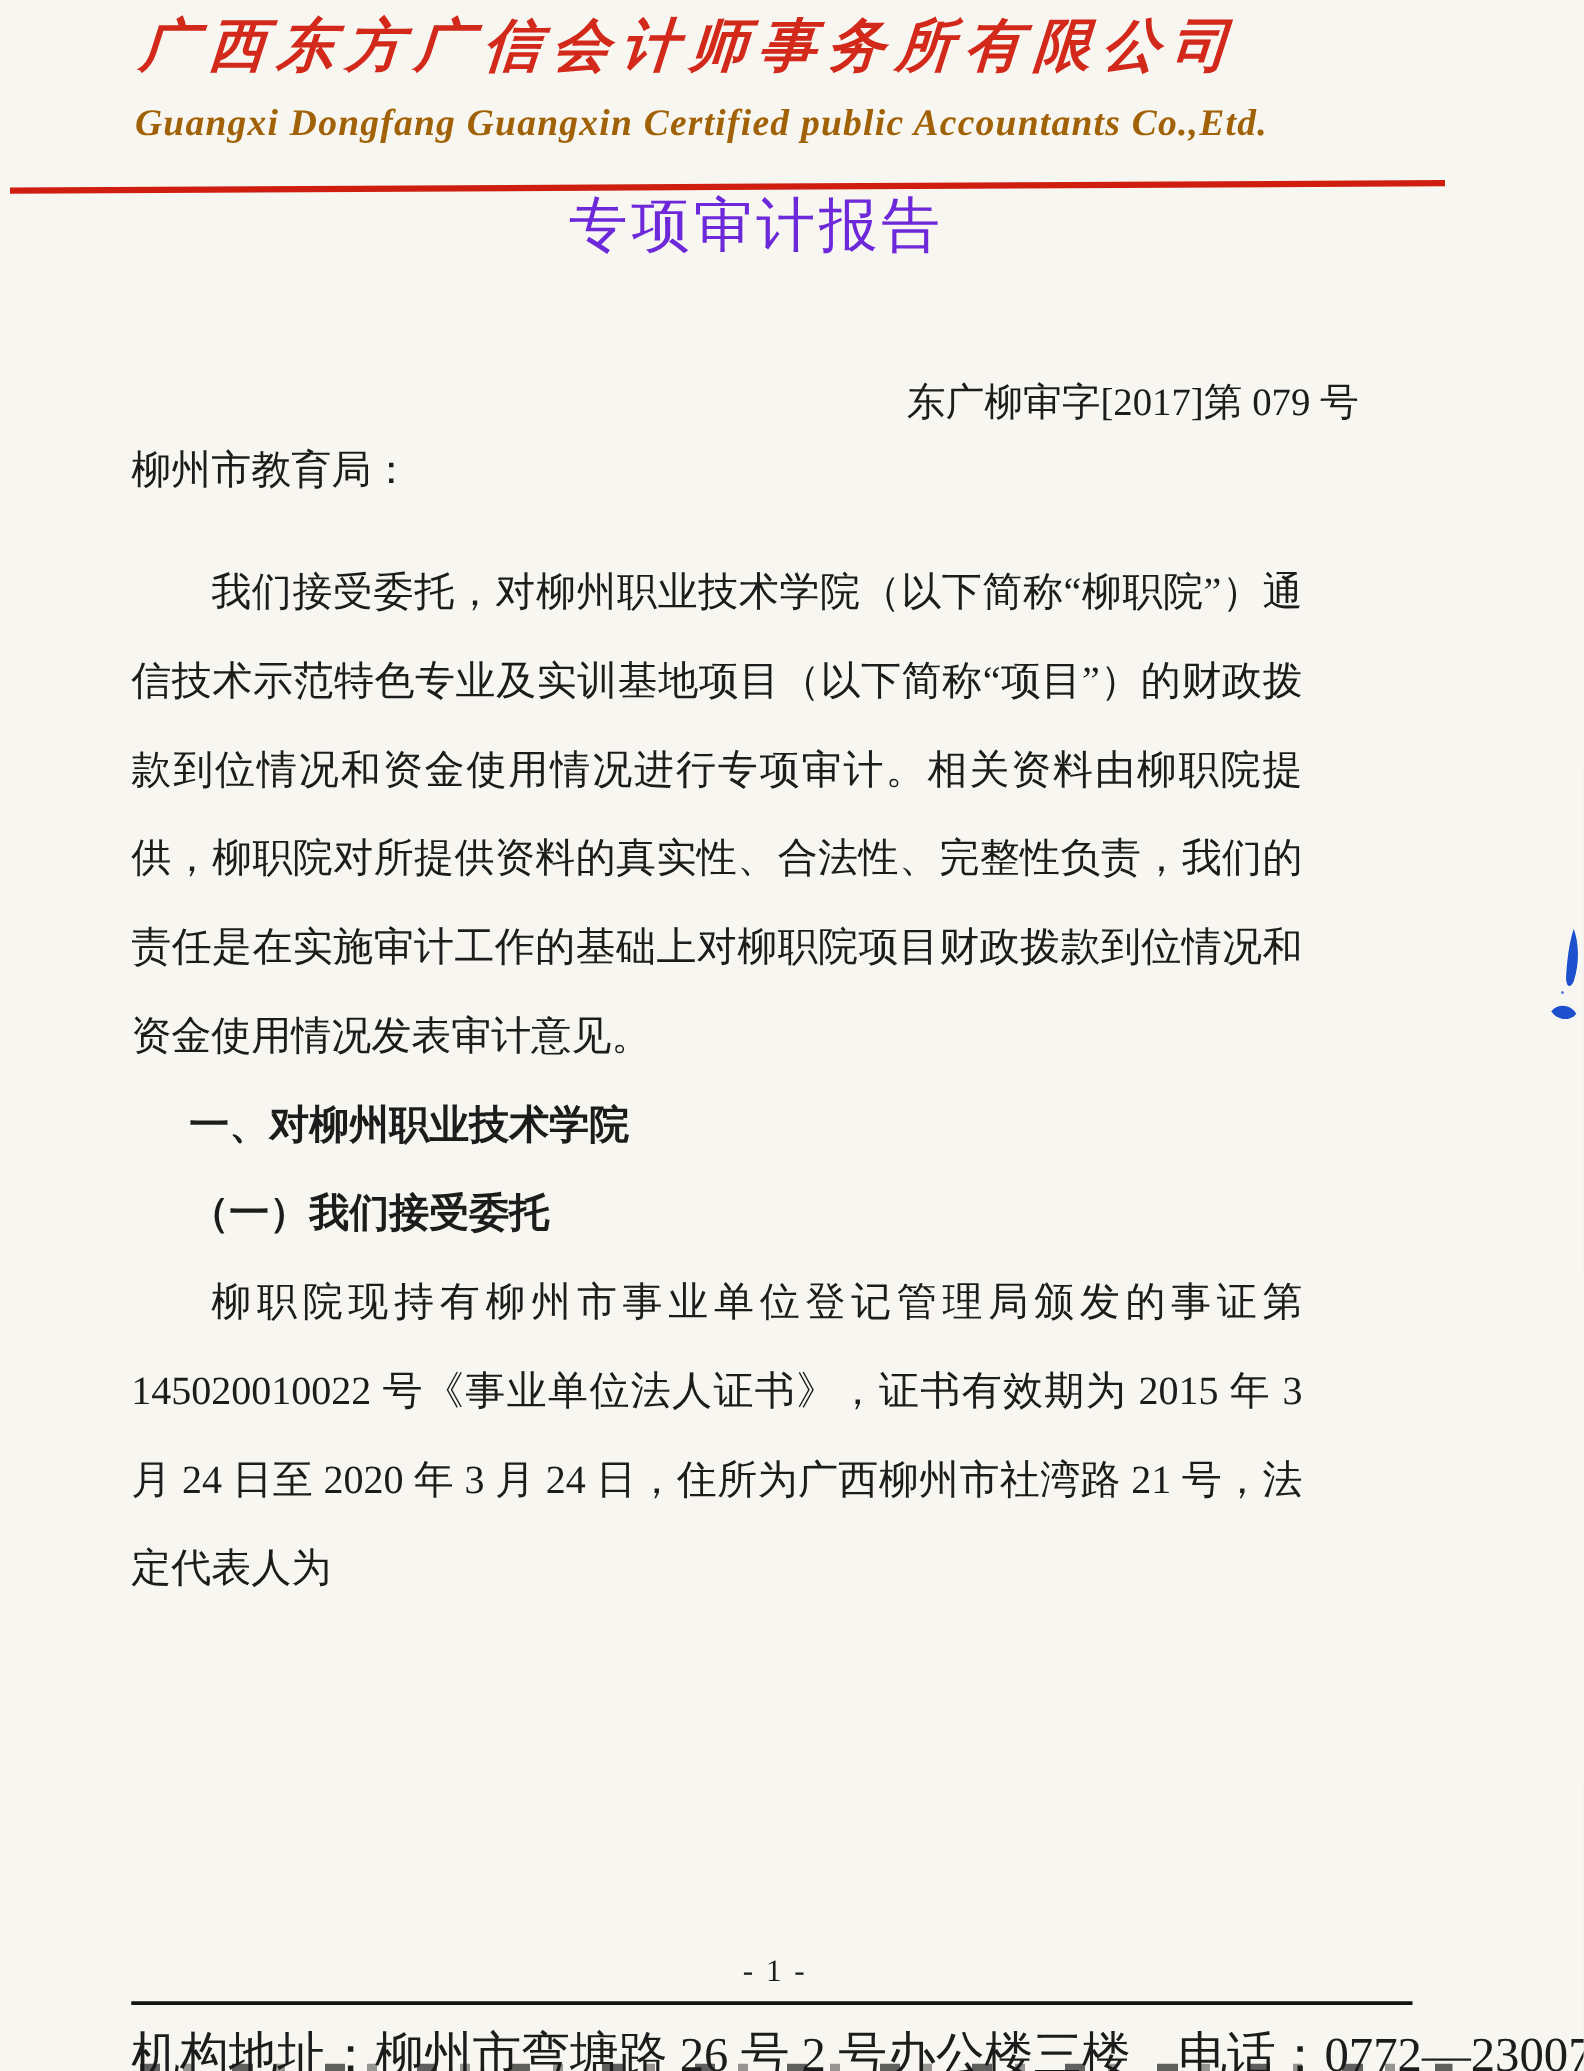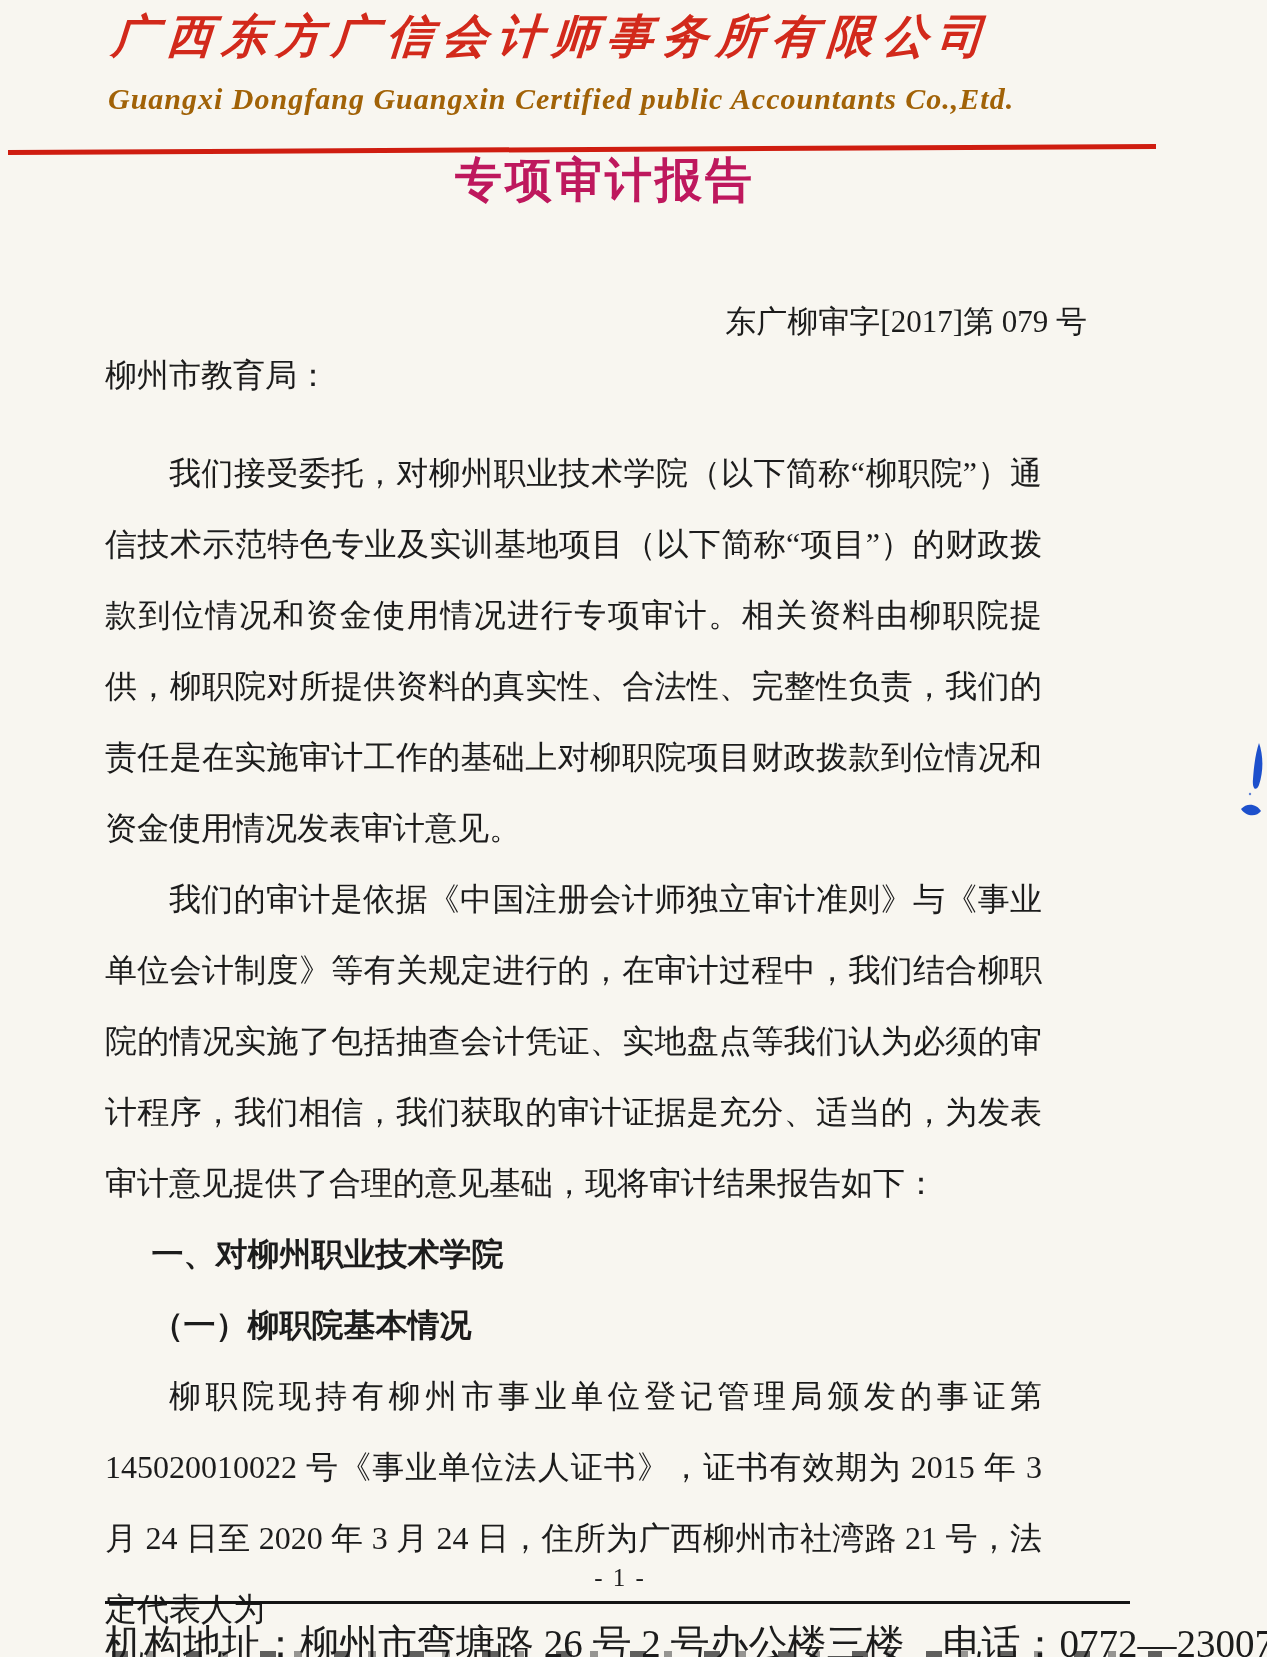--- a/index.html
+++ b/index.html
@@ -32,22 +32,22 @@
   .red-rule{
     position:absolute;left:8px;top:150px;width:1148px;height:5px;
     background:#cf1d10;
     transform:rotate(-0.3deg);
     transform-origin:left center;
   }
   
   .doc-title{
     position:absolute;left:0;top:149px;width:1210px;
     margin:0;text-align:center;
-    font-size:47px;font-weight:bold;letter-spacing:3px;
-    color:#be185d;
+    font-size:47px;font-weight:normal;letter-spacing:3px;
+    color:#6d28d9;
   }
   .doc-number{
     position:absolute;right:180px;top:301px;
     font-size:31px;white-space:nowrap;
   }
   .addressee{
     position:absolute;left:105px;top:354px;
     font-size:32px;
   }
   
@@ -100,23 +100,22 @@
   </header>
 
   <h1 class="doc-title">专项审计报告</h1>
 
   <div class="doc-number">东广柳审字[2017]第 079 号</div>
 
   <div class="addressee">柳州市教育局：</div>
 
   <main class="body-block">
     <p>我们接受委托，对柳州职业技术学院（以下简称“柳职院”）通信技术示范特色专业及实训基地项目（以下简称“项目”）的财政拨款到位情况和资金使用情况进行专项审计。相关资料由柳职院提供，柳职院对所提供资料的真实性、合法性、完整性负责，我们的责任是在实施审计工作的基础上对柳职院项目财政拨款到位情况和资金使用情况发表审计意见。</p>
-    <p>我们的审计是依据《中国注册会计师独立审计准则》与《事业单位会计制度》等有关规定进行的，在审计过程中，我们结合柳职院的情况实施了包括抽查会计凭证、实地盘点等我们认为必须的审计程序，我们相信，我们获取的审计证据是充分、适当的，为发表审计意见提供了合理的意见基础，现将审计结果报告如下：</p>
     <h2>一、对柳州职业技术学院</h2>
-    <h3>（一）柳职院基本情况</h3>
+    <h3>（一）我们接受委托</h3>
     <p>柳职院现持有柳州市事业单位登记管理局颁发的事证第 145020010022 号《事业单位法人证书》，证书有效期为 2015 年 3 月 24 日至 2020 年 3 月 24 日，住所为广西柳州市社湾路 21 号，法定代表人为</p>
   </main>
 
   <div class="page-number">- 1 -</div>
 
   <div class="footer-rule"></div>
   <footer class="footer">
     <span>机构地址：</span><span>柳州市弯塘路 26 号 2 号办公楼三楼</span><span class="gap-lg"></span><span>电话：</span><span>0772—2300799</span><span class="gap-sm"></span><span>传真：</span><span>2850999</span>
   </footer>
 

